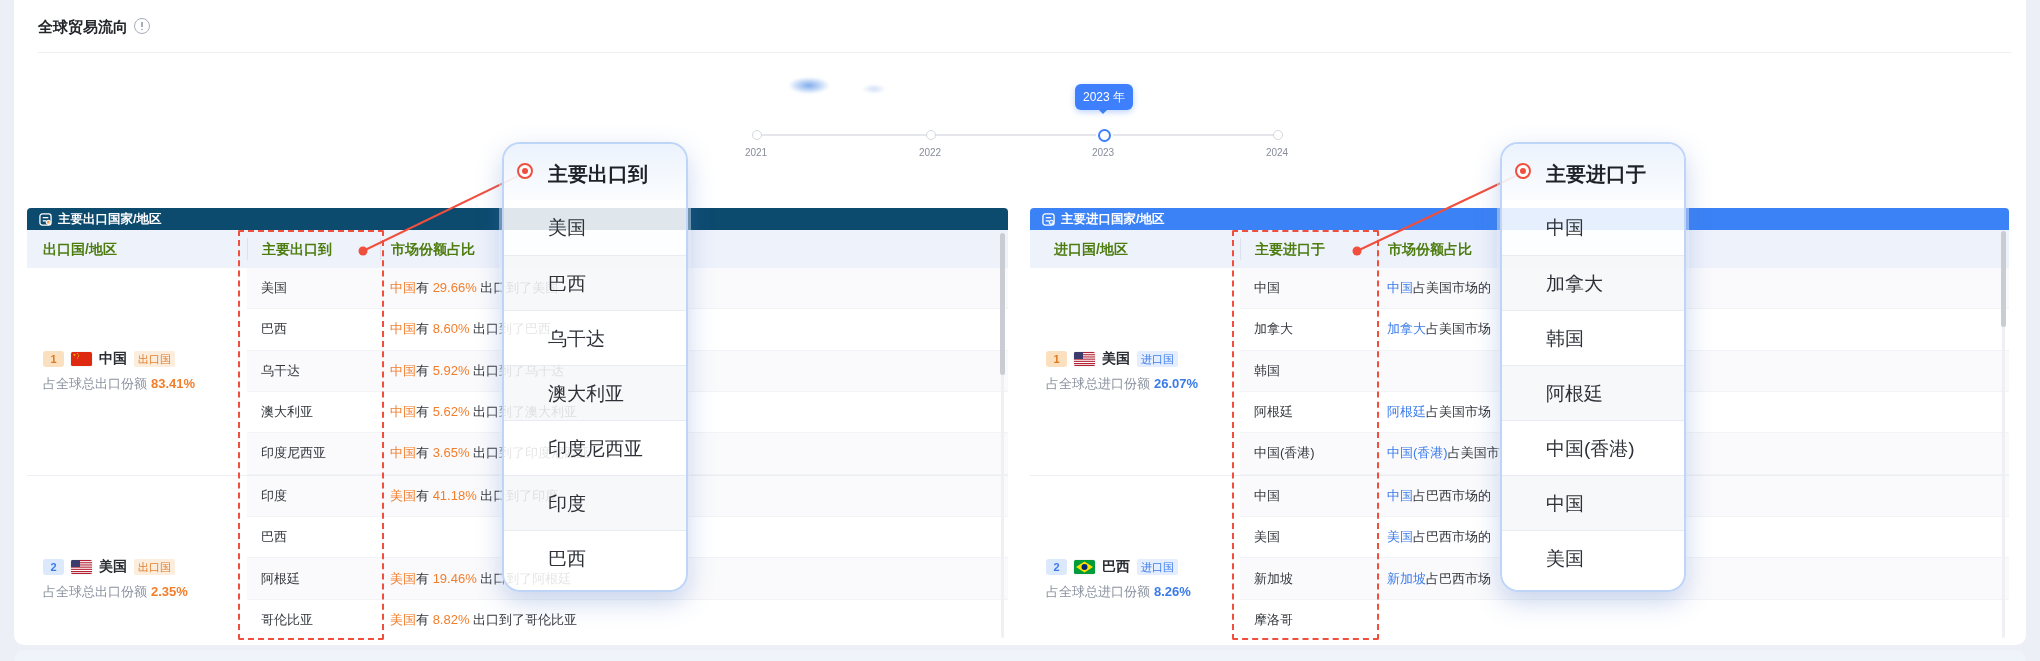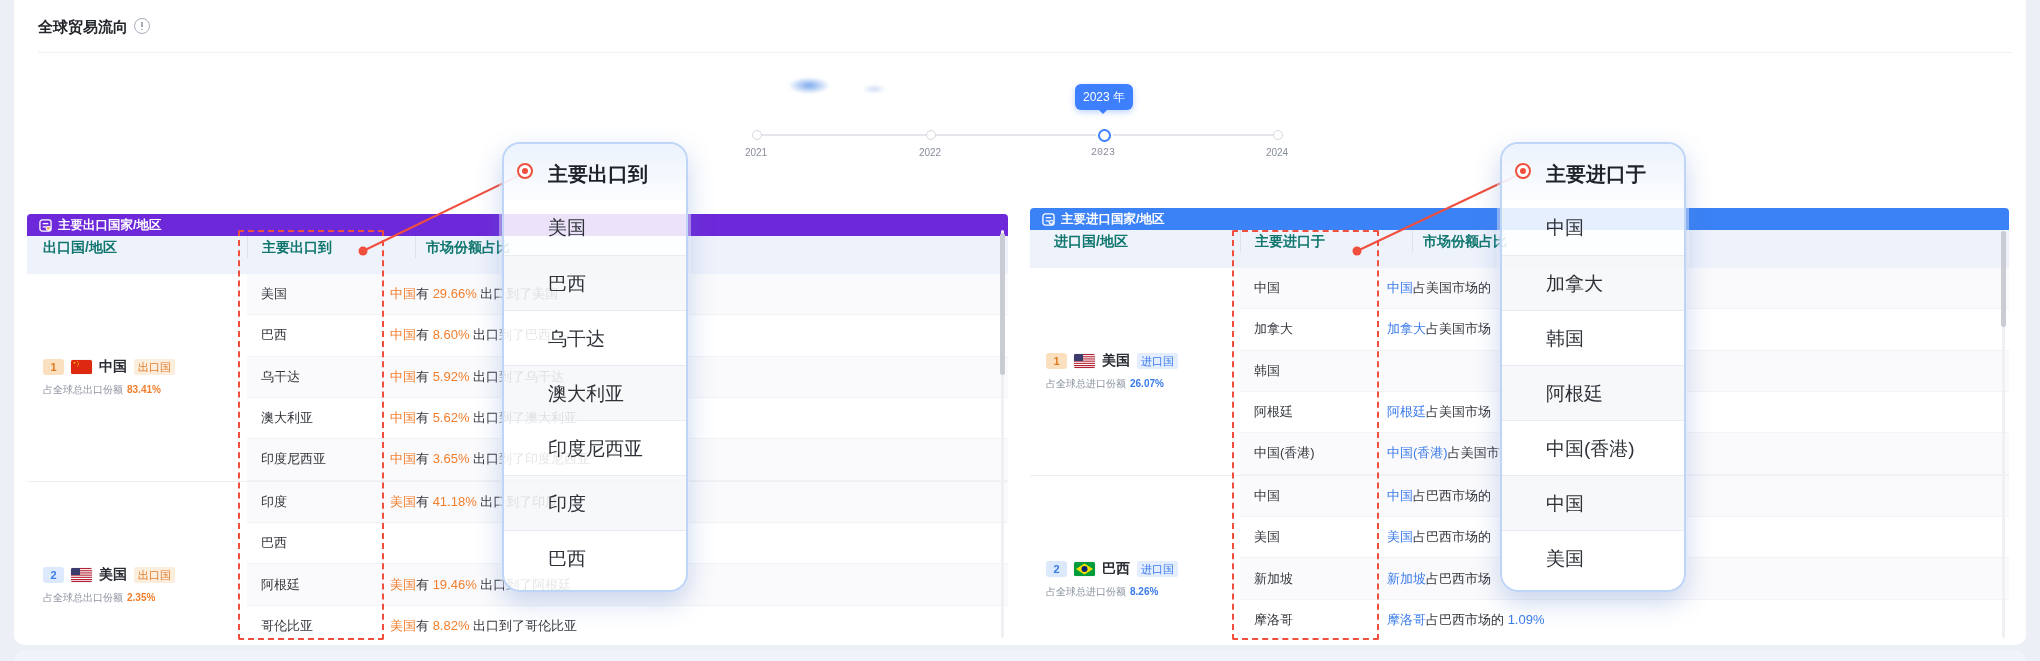--- a/index.html
+++ b/index.html
@@ -27,48 +27,48 @@
   .sl-dot.active{width:9px;height:9px;border:2.2px solid #3D7FFD;top:129px;box-shadow:0 0 0 2px rgba(255,255,255,.9);}
   .sl-label{position:absolute;top:147px;width:80px;text-align:center;font-size:10px;color:#868C9A;}
   .sl-tip{position:absolute;left:1075px;top:84px;width:58px;height:26px;background:#3D7FFD;border-radius:6px;
         color:#fff;font-size:12px;line-height:26px;text-align:center;box-shadow:0 2px 6px rgba(61,127,253,.35);}
   .sl-tip-arrow{position:absolute;left:1098px;top:109px;width:0;height:0;
         border:5px solid transparent;border-top-color:#3D7FFD;}
   
   .tbl{position:absolute;top:208px;height:432px;overflow:hidden;background:#fff;}
   .tbl-bar{height:22px;border-radius:4px 4px 0 0;display:flex;align-items:center;gap:6px;
         padding-left:12px;color:#fff;font-size:12.5px;font-weight:bold;}
-  .tbl-bar.orange{background:#6d28d9;margin-top:6px;}
+  .tbl-bar.orange{background:#0c4a6e;}
   .tbl-bar.blue{background:#3b82f6;}
   .bar-ic{width:13px;height:13px;flex:0 0 auto;}
-  .colhead{height:38px;background:#EEF2FB;display:flex;align-items:flex-start;font-size:14px;font-weight:bold;color:#0f766e;}
+  .colhead{height:38px;background:#EEF2FB;display:flex;align-items:center;font-size:14px;font-weight:bold;color:#4d7c0f;}
   .colhead .ch{box-sizing:border-box;height:22px;line-height:22px;}
   .colhead .ch2,.colhead .ch3{border-left:1px solid #DDE2EC;}
   .grp{display:flex;}
   .grp + .grp{border-top:1px solid #ECEFF3;}
   .gcell{box-sizing:border-box;display:flex;flex-direction:column;justify-content:center;padding-left:16px;}
   .gline1{display:flex;align-items:center;gap:7px;}
   .gcountry{font-size:14px;font-weight:bold;color:#2A2D33;}
   .rank{min-width:13px;height:16px;line-height:16px;padding:0 4px;border-radius:3px;
         font-size:11px;font-weight:bold;text-align:center;}
   .rank.r1{background:#FAE0BE;color:#DD7A22;}
   .rank.r2{background:#DCE8FC;color:#3A7BEA;}
   .role{height:16px;line-height:17px;padding:0 4px;border-radius:2px;font-size:11px;}
   .role.exp{background:#FCEDDC;color:#E07F2F;}
   .role.imp{background:#E4EEFF;color:#3A7BEA;}
-  .gline2{margin-top:7px;font-size:10px;color:#8A919F;}
+  .gline2{margin-top:7px;font-size:13px;color:#8A919F;}
   .gline2 .val{margin-left:4px;font-weight:bold;}
   .grows{flex:1;display:flex;flex-direction:column;}
   .trow{box-sizing:border-box;height:41.34px;display:flex;align-items:center;border-bottom:1px solid #F1F3F6;}
   .trow:nth-child(odd){background:#FAFAFC;}
   .c2{box-sizing:border-box;padding-left:14px;font-size:13px;color:#33363C;}
   .c3{flex:1;box-sizing:border-box;padding-left:10px;font-size:13px;color:#33363C;white-space:nowrap;overflow:hidden;}
   .tbl-exp .gcell{width:220px;} .tbl-exp .c2,.tbl-exp .ch2{width:133px;} .tbl-exp .ch1{width:220px;padding-left:16px;}
   .tbl-imp .gcell{width:210px;} .tbl-imp .c2,.tbl-imp .ch2{width:137px;} .tbl-imp .ch1{width:210px;padding-left:24px;}
-  .ch2{padding-left:14px;} .ch3{padding-left:10px;flex:1;margin-left:35px;}
+  .ch2{padding-left:14px;} .ch3{padding-left:10px;flex:1;}
   .acc-o{color:#F27E2C;} .acc-b{color:#3A7BEA;}
   .g1{height:206.7px;} .g2{height:206.7px;}
   
   .sb-track{position:absolute;width:3px;background:#EFF0F3;border-radius:2px;}
   .sb-thumb{position:absolute;width:5px;background:#C9CDD3;border-radius:3px;}
   
   .dash{position:absolute;border:2px dashed #F04F3E;border-radius:2px;}
   .overlay-svg{position:absolute;left:0;top:0;pointer-events:none;}
   
   .popup{position:absolute;width:186px;height:450px;box-sizing:border-box;border:2px solid #BED5F8;border-radius:18px;
@@ -100,21 +100,21 @@
   <div class="smudge1"></div>
   <div class="smudge2"></div>
 
   <div class="sl-track"></div>
   <div class="sl-dot" style="left:752px;"></div>
   <div class="sl-dot" style="left:926px;"></div>
   <div class="sl-dot active" style="left:1098px;"></div>
   <div class="sl-dot" style="left:1273px;"></div>
   <div class="sl-label" style="left:716px;">2021</div>
   <div class="sl-label" style="left:890px;">2022</div>
-  <div class="sl-label" style="left:1063px;font-family:Liberation Mono, monospace;">2023</div>
+  <div class="sl-label" style="left:1063px;">2023</div>
   <div class="sl-label" style="left:1237px;">2024</div>
   <div class="sl-tip">2023 年</div>
   <div class="sl-tip-arrow"></div>
 
   <div class="tbl tbl-exp" style="left:27px;width:981px;">
     <div class="tbl-bar orange">
       <svg class="bar-ic" viewBox="0 0 14 14">
         <rect x="1" y="1" width="12" height="12" rx="2.5" fill="none" stroke="#fff" stroke-width="1.4"></rect>
         <line x1="4" y1="5" x2="10" y2="5" stroke="#fff" stroke-width="1.4"></line>
         <line x1="4" y1="8.5" x2="7.5" y2="8.5" stroke="#fff" stroke-width="1.4"></line>
@@ -302,21 +302,20 @@
         <div class="trow">
             <div class="c2">美国</div>
             <div class="c3"><span class="acc-b">美国</span><span>占巴西市场的</span><span class="acc-b"></span></div>
           </div>
         <div class="trow">
             <div class="c2">新加坡</div>
             <div class="c3"><span class="acc-b">新加坡</span><span>占巴西市场</span><span class="acc-b"></span></div>
           </div>
         <div class="trow">
             <div class="c2">摩洛哥</div>
-            <div class="c3"><span class="acc-b">摩洛哥</span><span>占巴西市场的 </span><span class="acc-b">1.09%</span></div>
           </div>
       </div>
     </div>
   </div>
 
   <div class="sb-track" style="left:1001px;top:230px;height:408px;"></div>
   <div class="sb-thumb" style="left:1000px;top:233px;height:142px;"></div>
   <div class="sb-track" style="left:2002px;top:230px;height:408px;"></div>
   <div class="sb-thumb" style="left:2001px;top:231px;height:96px;"></div>
 

